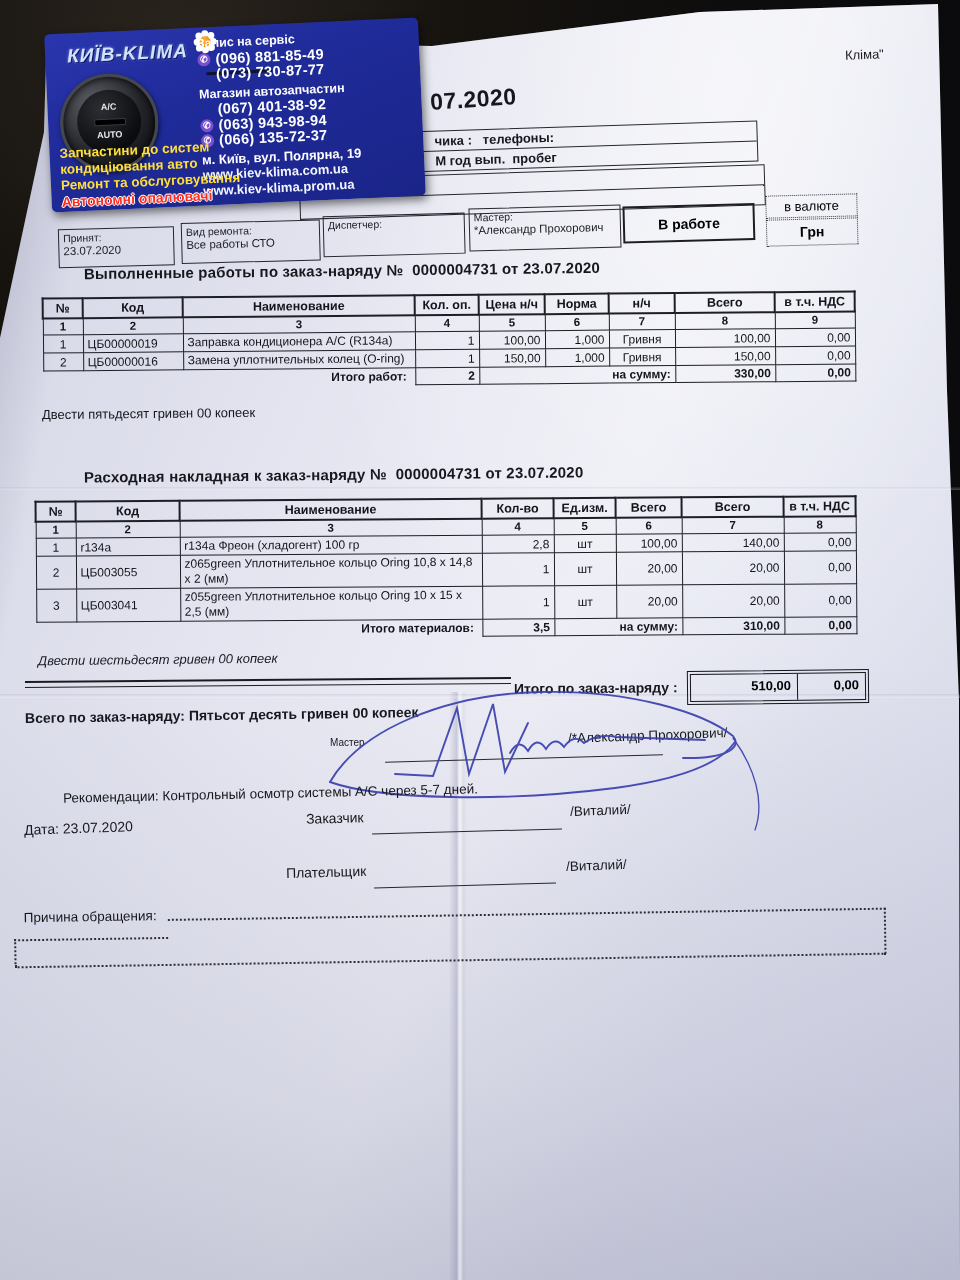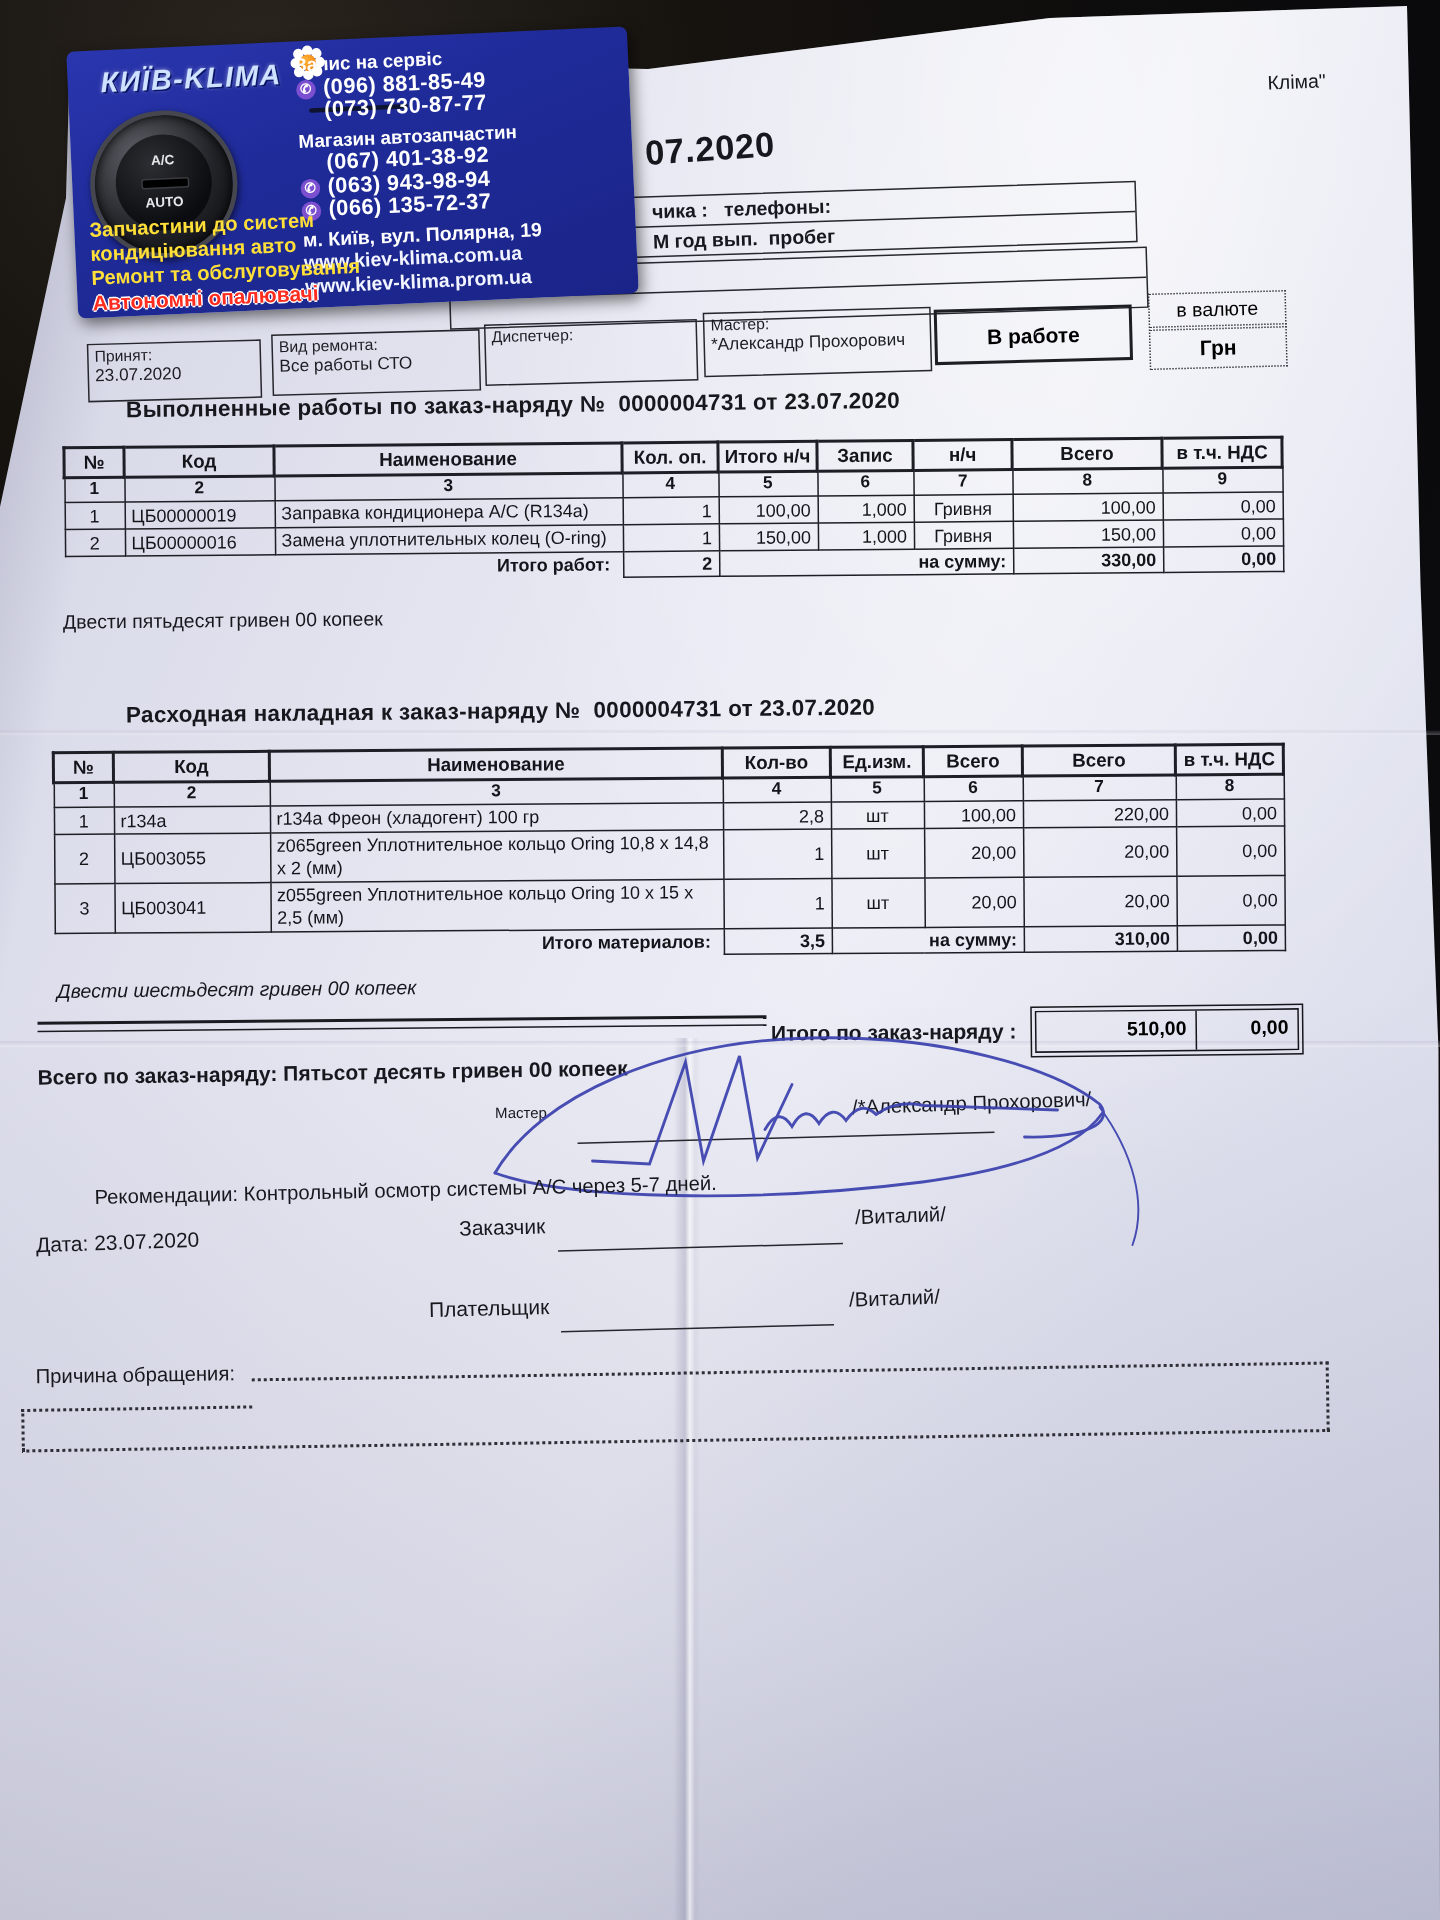--- a/index.html
+++ b/index.html
@@ -164,22 +164,22 @@
           <col style="width:66px">
           <col style="width:100px">
           <col style="width:80px">
         </colgroup>
       <tbody>
           <tr class="head">
         <th>№</th>
         <th>Код</th>
         <th>Наименование</th>
         <th>Кол. оп.</th>
-        <th>Итого н/ч</th>
-        <th>Запис</th>
+        <th>Цена н/ч</th>
+        <th>Норма</th>
         <th>н/ч</th>
         <th>Всего</th>
         <th>в т.ч. НДС</th>
       </tr>
       <tr class="nums">
         <td>1</td>
         <td>2</td>
         <td>3</td>
         <td>4</td>
         <td>5</td>
@@ -258,21 +258,21 @@
         <td>7</td>
         <td>8</td>
       </tr>
       <tr>
         <td class="ctr">1</td>
         <td>r134a</td>
         <td class="name">r134a Фреон (хладогент) 100 гр</td>
         <td class="num">2,8</td>
         <td class="ctr">шт</td>
         <td class="num">100,00</td>
-        <td class="num">220,00</td>
+        <td class="num">140,00</td>
         <td class="num">0,00</td>
       </tr>
       <tr>
         <td class="ctr">2</td>
         <td>ЦБ003055</td>
         <td class="name">z065green Уплотнительное кольцо Oring 10,8 x 14,8 x 2 (мм)</td>
         <td class="num">1</td>
         <td class="ctr">шт</td>
         <td class="num">20,00</td>
         <td class="num">20,00</td>

